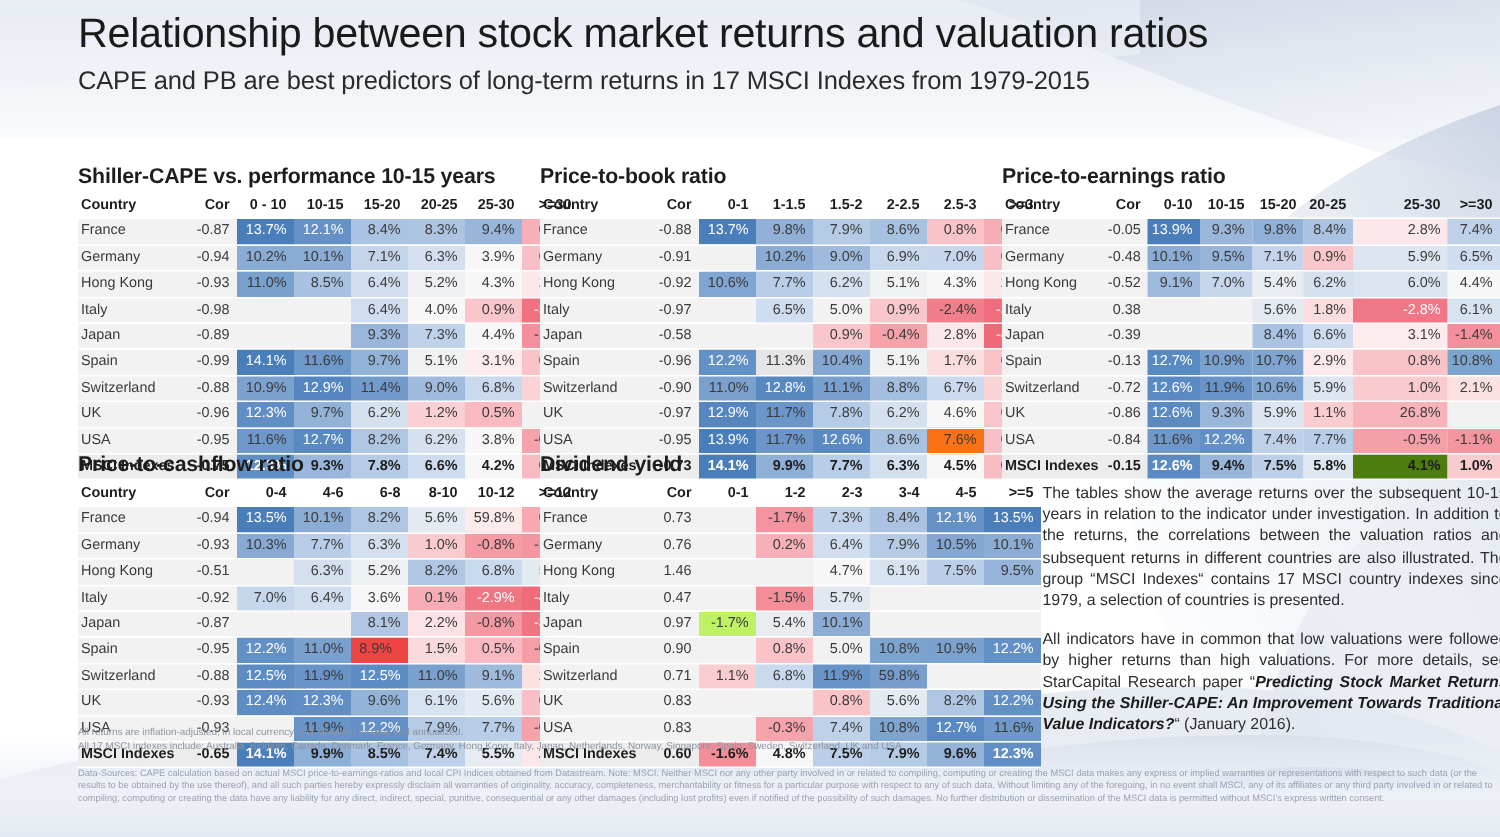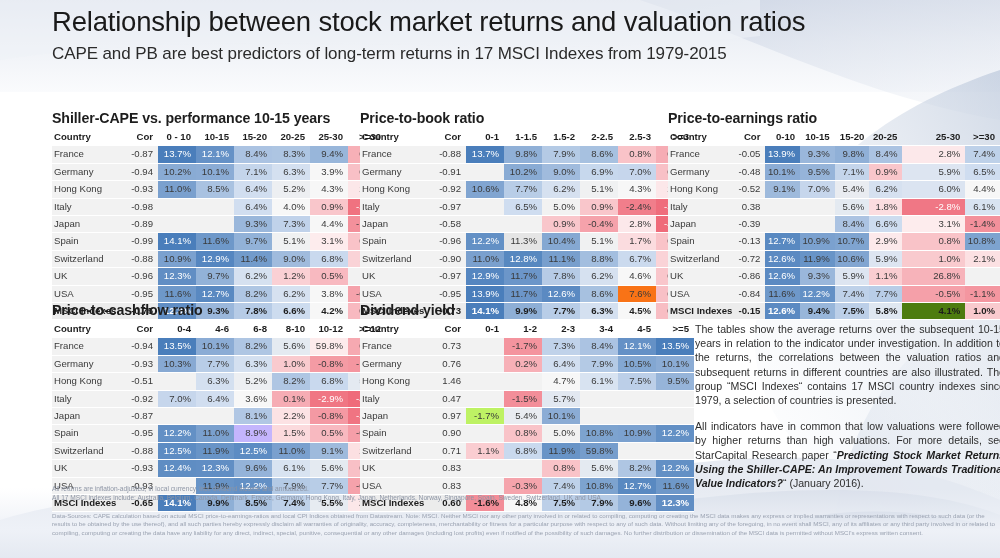--- a/index.html
+++ b/index.html
@@ -589,21 +589,21 @@
           <td style="background: rgb(177, 199, 228);">8.1%</td>
           <td style="background: rgb(252, 226, 228);">2.2%</td>
           <td style="background: rgb(244, 153, 163);">-0.8%</td>
           <td style="background: rgb(240, 116, 130); color: rgb(255, 255, 255);">-3.0%</td>
         </tr>
         <tr>
           <td class="c0">Spain</td>
           <td class="c1">-0.95</td>
           <td style="background: rgb(99, 144, 197); color: rgb(255, 255, 255);">12.2%</td>
           <td style="background: rgb(122, 160, 206);">11.0%</td>
-          <td style="background: #c4b5fd;">8.9%</td>
+          <td style="background: #ef4444; text-align: center;">8.9%</td>
           <td style="background: rgb(251, 218, 221);">1.5%</td>
           <td style="background: rgb(248, 185, 192);">0.5%</td>
           <td style="background: rgb(245, 158, 168);">-0.6%</td>
         </tr>
         <tr>
           <td class="c0">Switzerland</td>
           <td class="c1">-0.88</td>
           <td style="background: rgb(93, 140, 195); color: rgb(255, 255, 255);">12.5%</td>
           <td style="background: rgb(104, 148, 199);">11.9%</td>
           <td style="background: rgb(93, 140, 195); color: rgb(255, 255, 255);">12.5%</td>

